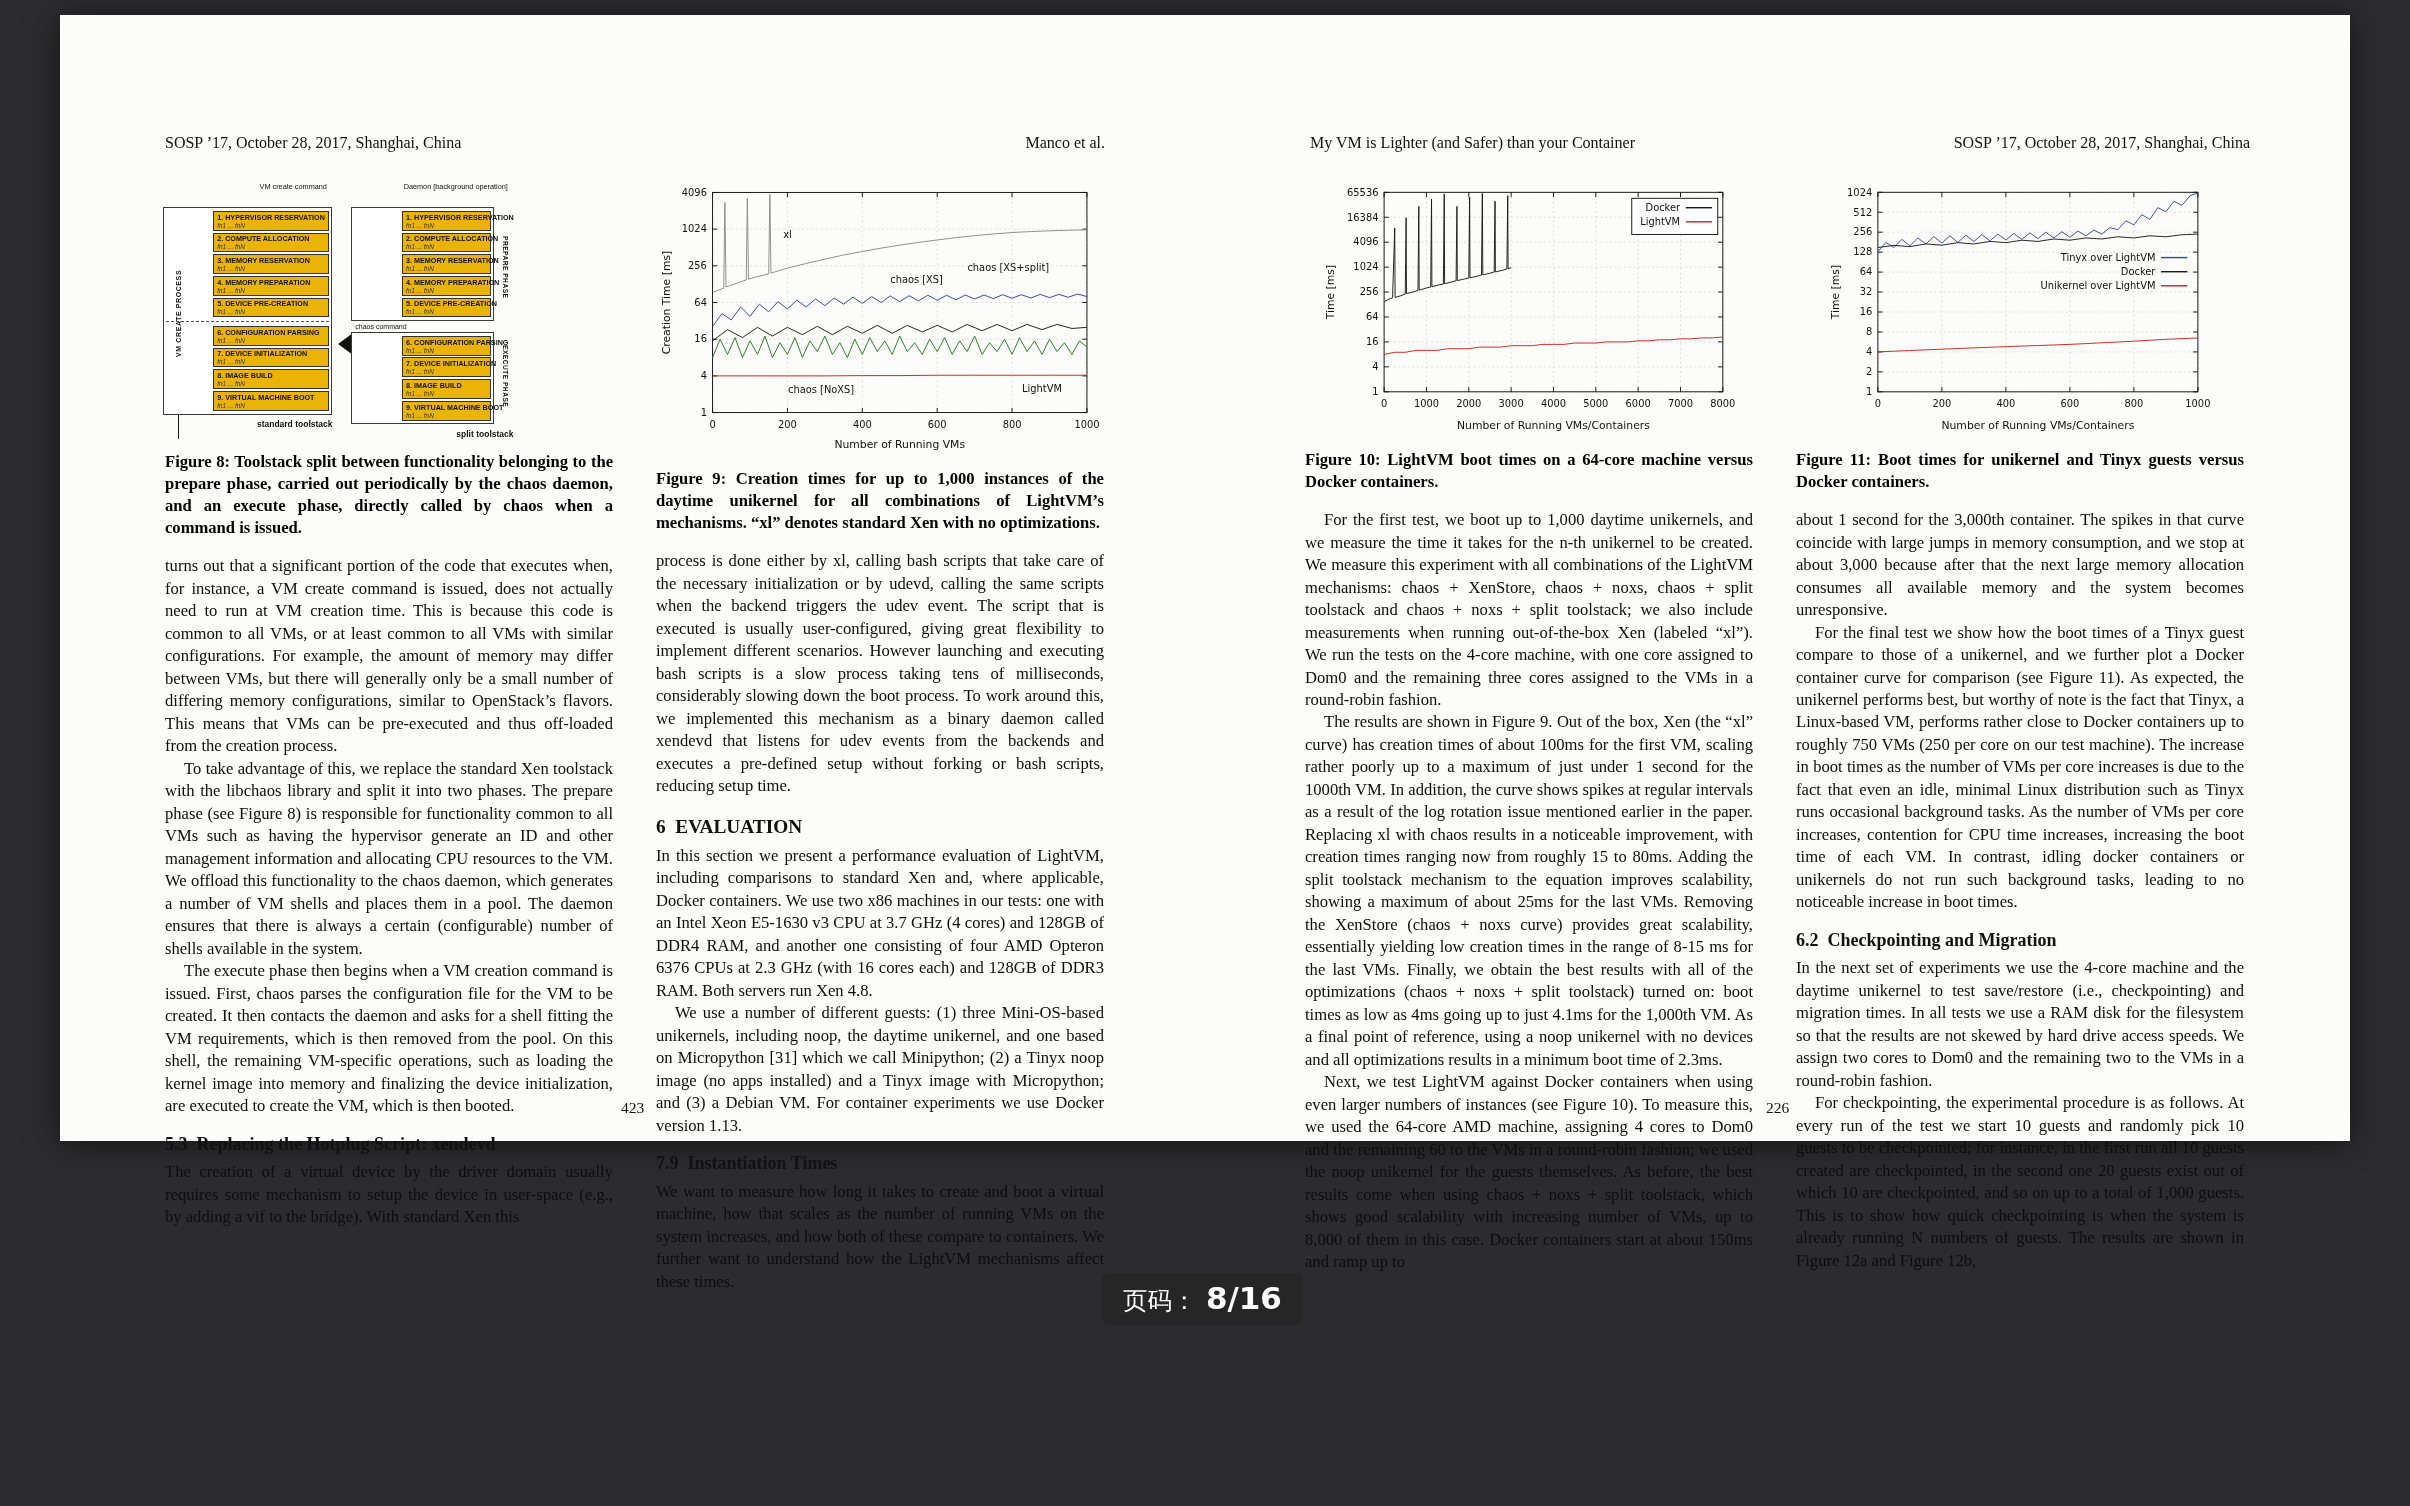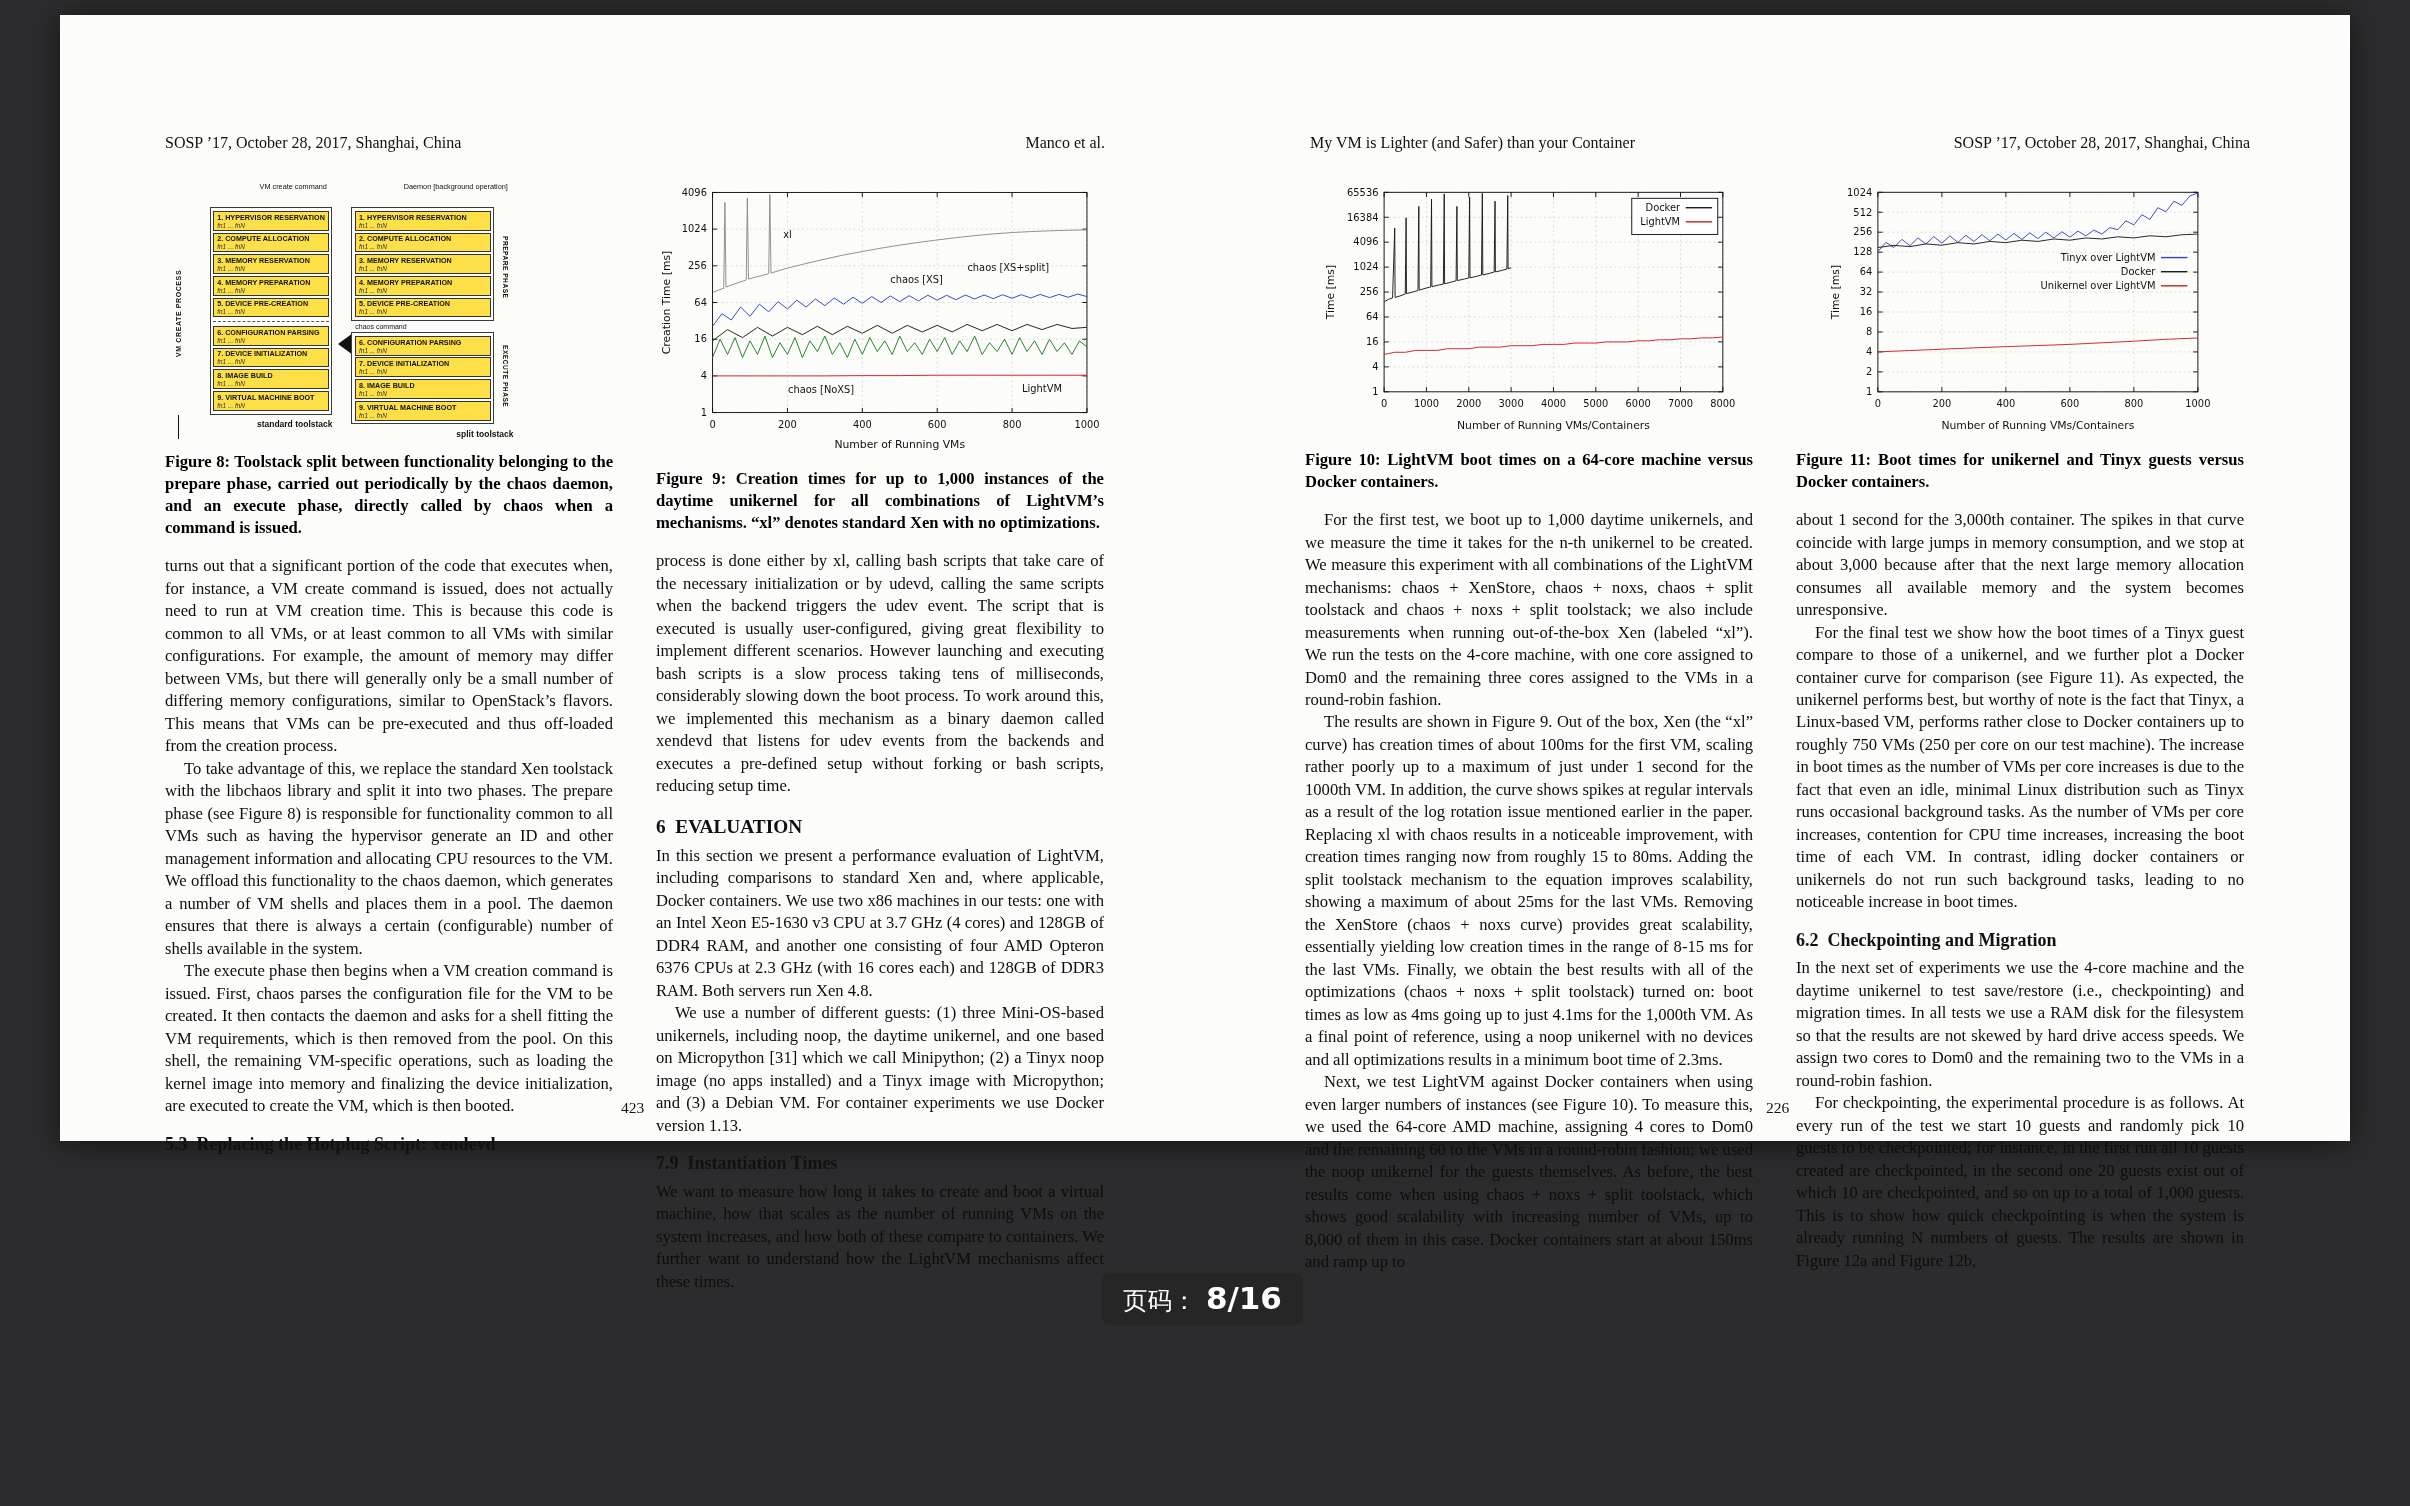--- a/index.html
+++ b/index.html
@@ -29,21 +29,21 @@
   .fig8 { display:flex; align-items:stretch; font-family:"Liberation Sans", sans-serif;
           color:#111; margin:5.6px 0 0 1.9px; }
   .fig8-left-rail { display:flex; flex-direction:column; align-items:center; width:22.6px; padding-top:28px; }
   .fig8-rail-text { writing-mode:vertical-rl; transform:rotate(180deg); font-size:7px;
                     font-weight:bold; letter-spacing:0.6px; flex:1; text-align:center; }
   .fig8-rail-line { width:0.9px; background:#111; height:24.5px; }
   .fig8-stackcol { display:flex; flex-direction:column; width:143px;align-items:flex-end; }
   .fig8-toplabel { font-size:7.3px; text-align:center; height:24.5px; line-height:1.15; padding:0 5.6px; }
   .fig8-stack, .fig8-group { border:0.9px solid #3a3a3a; padding:2.8px; display:flex;
                              flex-direction:column; gap:1.9px; background:#fff; }
-  .fig8-box { border:0.9px solid #333; padding:0.9px 2.8px; background:#fde047; }
+  .fig8-box { border:0.9px solid #333; padding:0.9px 2.8px; background:#eab308;margin-left:47px; }
   .fig8-box-title { font-size:7.2px; font-weight:bold; white-space:nowrap; }
   .fig8-box-fn { font-size:6.4px; font-style:italic; color:#333; }
   .fig8-dash { border-top:0.9px dashed #555; margin:1.9px 0; }
   .fig8-stacklabel { font-size:8.5px; font-weight:bold; text-align:center; margin-top:4.7px; }
   .fig8-arrowwrap { display:flex; align-items:center; width:38px; margin-top:149px; height:24.5px;
                     justify-content:center; }
   .fig8-arrow-head { width:0; height:0; border-top:11.3px solid transparent;
                      border-bottom:11.3px solid transparent; border-right:15px solid #111; }
   .fig8-arrow-stem { width:11.3px; height:10.4px; background:#111; }
   .fig8-s2row { display:flex; }
@@ -180,20 +180,21 @@
                   </div>
                 </div>
                 <div class="fig8-stacklabel">split toolstack</div>
               </div>
             </div>
             <div class="fig-caption">Figure 8: Toolstack split between functionality belonging to the prepare phase, carried out periodically by the chaos daemon, and an execute phase, directly called by chaos when a command is issued.</div>
             <p class="para">turns out that a significant portion of the code that executes when, for instance, a VM create command is issued, does not actually need to run at VM creation time. This is because this code is common to all VMs, or at least common to all VMs with similar configurations. For example, the amount of memory may differ between VMs, but there will generally only be a small number of differing memory configurations, similar to OpenStack’s flavors. This means that VMs can be pre-executed and thus off-loaded from the creation process.</p>
             <p class="para indent">To take advantage of this, we replace the standard Xen toolstack with the libchaos library and split it into two phases. The prepare phase (see Figure 8) is responsible for functionality common to all VMs such as having the hypervisor generate an ID and other management information and allocating CPU resources to the VM. We offload this functionality to the chaos daemon, which generates a number of VM shells and places them in a pool. The daemon ensures that there is always a certain (configurable) number of shells available in the system.</p>
             <p class="para indent">The execute phase then begins when a VM creation command is issued. First, chaos parses the configuration file for the VM to be created. It then contacts the daemon and asks for a shell fitting the VM requirements, which is then removed from the pool. On this shell, the remaining VM-specific operations, such as loading the kernel image into memory and finalizing the device initialization, are executed to create the VM, which is then booted.</p>
             <div class="heading-sub">5.3 Replacing the Hotplug Script: xendevd</div>
+            <p class="para">The creation of a virtual device by the driver domain usually requires some mechanism to setup the device in user-space (e.g., by adding a vif to the bridge). With standard Xen this</p>
           </div>
         <div class="col">
             <div class="chart-wrap">
               <svg width="444" height="275" viewBox="0 0 472 292">
                 <line x1="58" x2="456" y1="246" y2="246" stroke="#c4c4c4" stroke-width="0.6" stroke-dasharray="2,3"></line>
                 <text x="52" y="249.5" text-anchor="end" font-size="10.5" fill="#111">1</text>
                 <line x1="58" x2="63" y1="246" y2="246" stroke="#111" stroke-width="1"></line>
                 <line x1="451" x2="456" y1="246" y2="246" stroke="#111" stroke-width="1"></line>
                 <line x1="58" x2="456" y1="207" y2="207" stroke="#c4c4c4" stroke-width="0.6" stroke-dasharray="2,3"></line>
                 <text x="52" y="210.5" text-anchor="end" font-size="10.5" fill="#111">4</text>

